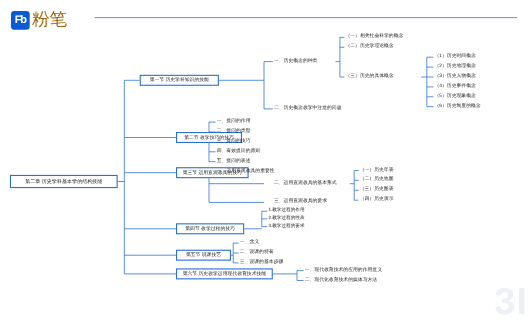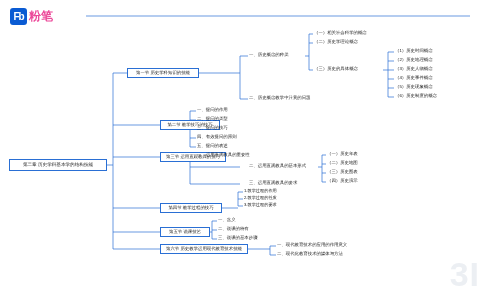--- a/index.html
+++ b/index.html
@@ -2,21 +2,21 @@
 <html><head>
 <meta charset="utf-8">
 <style>
   html,body{margin:0;padding:0;}
   body{width:484px;height:300px;background:#ffffff;font-family:"Liberation Sans","DejaVu Sans",sans-serif;overflow:hidden;position:relative;}
   #stage{position:absolute;left:0;top:0;width:484px;height:300px;}
   svg#wires{position:absolute;left:0;top:0;width:484px;height:300px;}
 
   .logo{position:absolute;left:10px;top:8px;display:flex;align-items:center;gap:2px;}
   .logo .mark{width:17px;height:17px;border-radius:3px;background:#0a5bd3;color:#fff;font-size:10px;font-weight:bold;display:flex;align-items:center;justify-content:center;letter-spacing:-1px;font-family:"Liberation Sans",sans-serif;}
-  .logo .wordmark{font-size:12px;font-weight:bold;color:#ec4899;letter-spacing:0px;}
+  .logo .wordmark{font-size:16px;font-weight:normal;color:#a16207;letter-spacing:0px;}
 
   .watermark{position:absolute;right:4px;bottom:6px;font-size:34px;font-weight:bold;color:#eceff3;letter-spacing:1px;font-family:"Liberation Sans",sans-serif;user-select:none;}
 
   .node{position:absolute;box-sizing:border-box;border:1px solid #2a6fd4;background:#ffffff;color:#1a1a1a;font-size:4.4px;line-height:1;display:flex;align-items:center;justify-content:center;text-align:center;padding:1px 2px;white-space:nowrap;}
   .root{border:1px solid #2a6fd4;font-size:4.6px;}
   .lvl2{font-size:4.4px;}
 
   .txt{position:absolute;font-size:4.4px;line-height:1;color:#1a1a1a;white-space:nowrap;}
   .txt.sm{font-size:4.2px;}
 </style>

